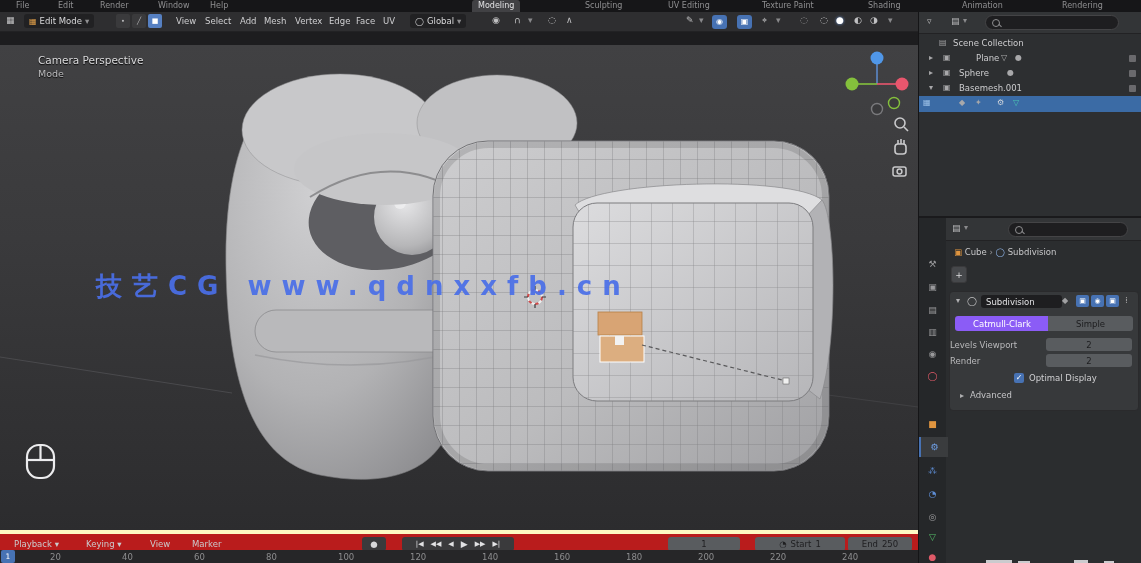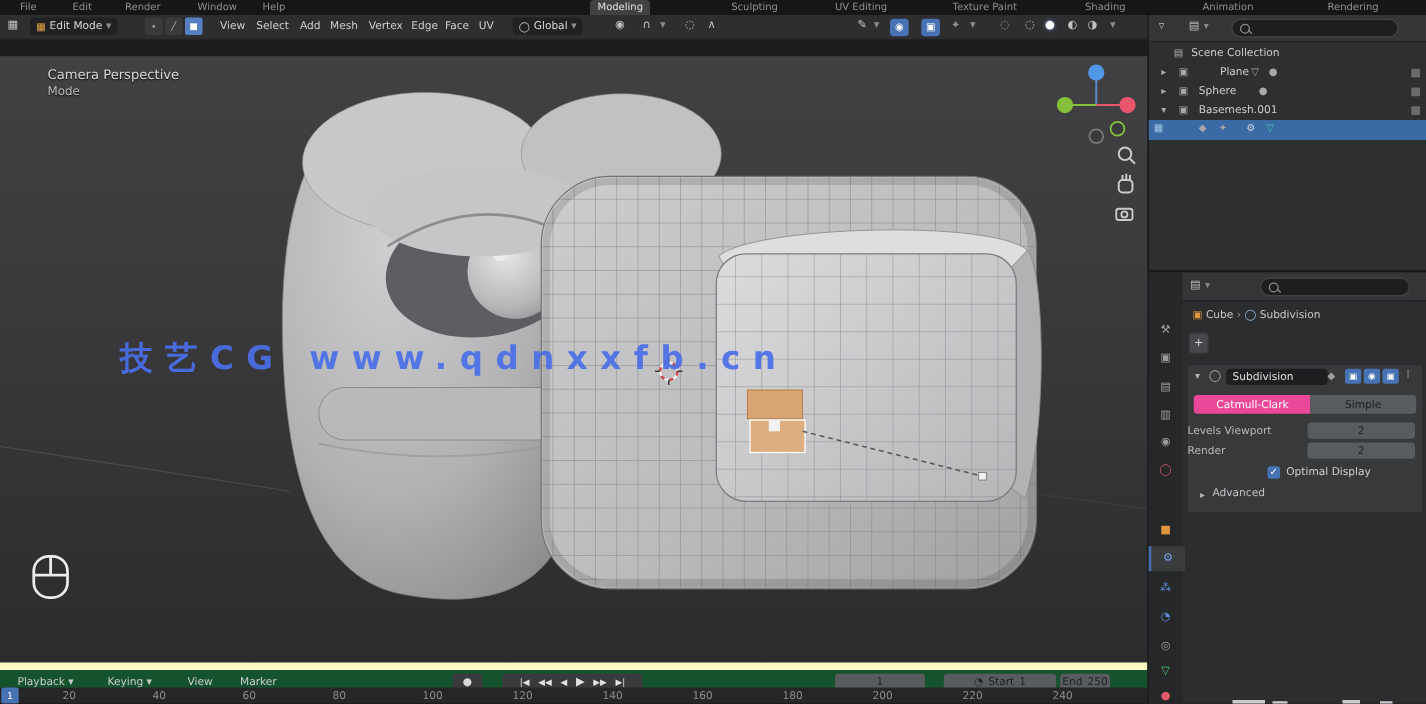--- a/index.html
+++ b/index.html
@@ -22,21 +22,21 @@
   .hbtn.blue{background:#4772b3;}
   
   #vstat{left:0;top:31px;width:918px;height:14px;background:#222224;border-bottom:1px solid #19191b;}
   #vstat span{position:absolute;left:3px;top:2px;font-size:8.5px;color:#b4b4b6;white-space:nowrap;}
   
   #vp{left:0;top:45px;width:918px;height:485px;background:linear-gradient(180deg,#414143 0%,#3a3a3c 40%,#2c2c2e 100%);}
   #vp .vlabel{position:absolute;left:38px;top:9px;font-size:10.5px;color:#dadadc;text-shadow:0 1px 1px #000;}
   #vp .clabel{position:absolute;left:38px;top:23px;font-size:9.5px;color:#bdbdbf;text-shadow:0 1px 1px #000;}
   #vp .wm{position:absolute;left:96px;top:224px;font-size:26px;font-weight:bold;color:#4a6fe8;letter-spacing:10px;opacity:.92;white-space:nowrap;}
   
-  #tlh{left:0;top:530px;width:918px;height:20px;background:#14532d;border-top:6px solid #fef9c3;}
+  #tlh{left:0;top:530px;width:918px;height:20px;background:#b91c1c;border-top:4px solid #fef9c3;}
   #tlh .mi{position:absolute;top:5px;font-size:8.5px;color:#cbcbcd;white-space:nowrap;}
   .tlfield{position:absolute;top:3px;height:14px;background:#595c5f;border-radius:3px;color:#1e1e20;font-size:8.5px;display:flex;align-items:center;justify-content:center;gap:4px;}
   #ruler{left:0;top:550px;width:918px;height:13px;background:#262628;}
   #ruler span{position:absolute;top:2px;font-size:8.5px;color:#8d8d8f;}
   #playhead{position:absolute;left:1px;top:0;width:14px;height:13px;background:#4772b3;border-radius:2px;color:#fff;font-size:7.5px;text-align:center;line-height:13px;}
   
   #right{left:918px;top:12px;width:223px;height:551px;background:#2d2f31;border-left:1px solid #151517;}
   #outliner{position:absolute;left:0;top:0;width:223px;height:201px;}
   #outl-head{position:absolute;left:0;top:0;width:223px;height:21px;background:#333537;border-bottom:1px solid #222224;}
   .search{position:absolute;background:#1e1e20;border:1px solid #444446;border-radius:8px;height:13px;}
@@ -270,21 +270,21 @@
       <span>▶|</span>
     </div>
     <div class="tlfield" style="left:668px;width:72px">
         <span>1</span>
       </div>
     <div class="tlfield" style="left:755px;width:90px">
       <span>◔</span>
       <span>Start</span>
         <span>1</span>
     </div>
-    <div class="tlfield" style="left:848px;width:40px">
+    <div class="tlfield" style="left:848px;width:64px">
       <span>End</span>
         <span>250</span>
     </div>
   </div>
 
   <div id="ruler" class="px">
     <div id="playhead">1</div>
     <span style="left:50px">20</span>
     <span style="left:122px">40</span>
     <span style="left:194px">60</span>
@@ -417,21 +417,21 @@
               <span>▣</span>
             </div>
           <div class="tgl" style="left:141px;top:3px">
               <span>◉</span>
             </div>
           <div class="tgl" style="left:156px;top:3px">
               <span>▣</span>
             </div>
           <span style="position:absolute;left:175px;top:3px;font-size:9px;color:#a0a0a2">⁞</span>
 
-          <div class="seg" style="left:5px;top:24px;width:94px;background:#ec4899;border-radius:3px 0 0 3px;color:#fff">
+          <div class="seg" style="left:5px;top:24px;width:94px;background:#8b5cf6;border-radius:3px 0 0 3px;color:#fff">
               <span>Catmull-Clark</span>
             </div>
           <div class="seg" style="left:98px;top:24px;width:85px;background:#595c5f;border-radius:0 3px 3px 0;color:#1c1c1e">
               <span>Simple</span>
             </div>
 
           <div class="vrow-label" style="left:0;top:48px;width:90px">Levels Viewport</div>
           <div class="vrow-val" style="left:96px;top:46px;width:86px">
               <span>2</span>
             </div>

